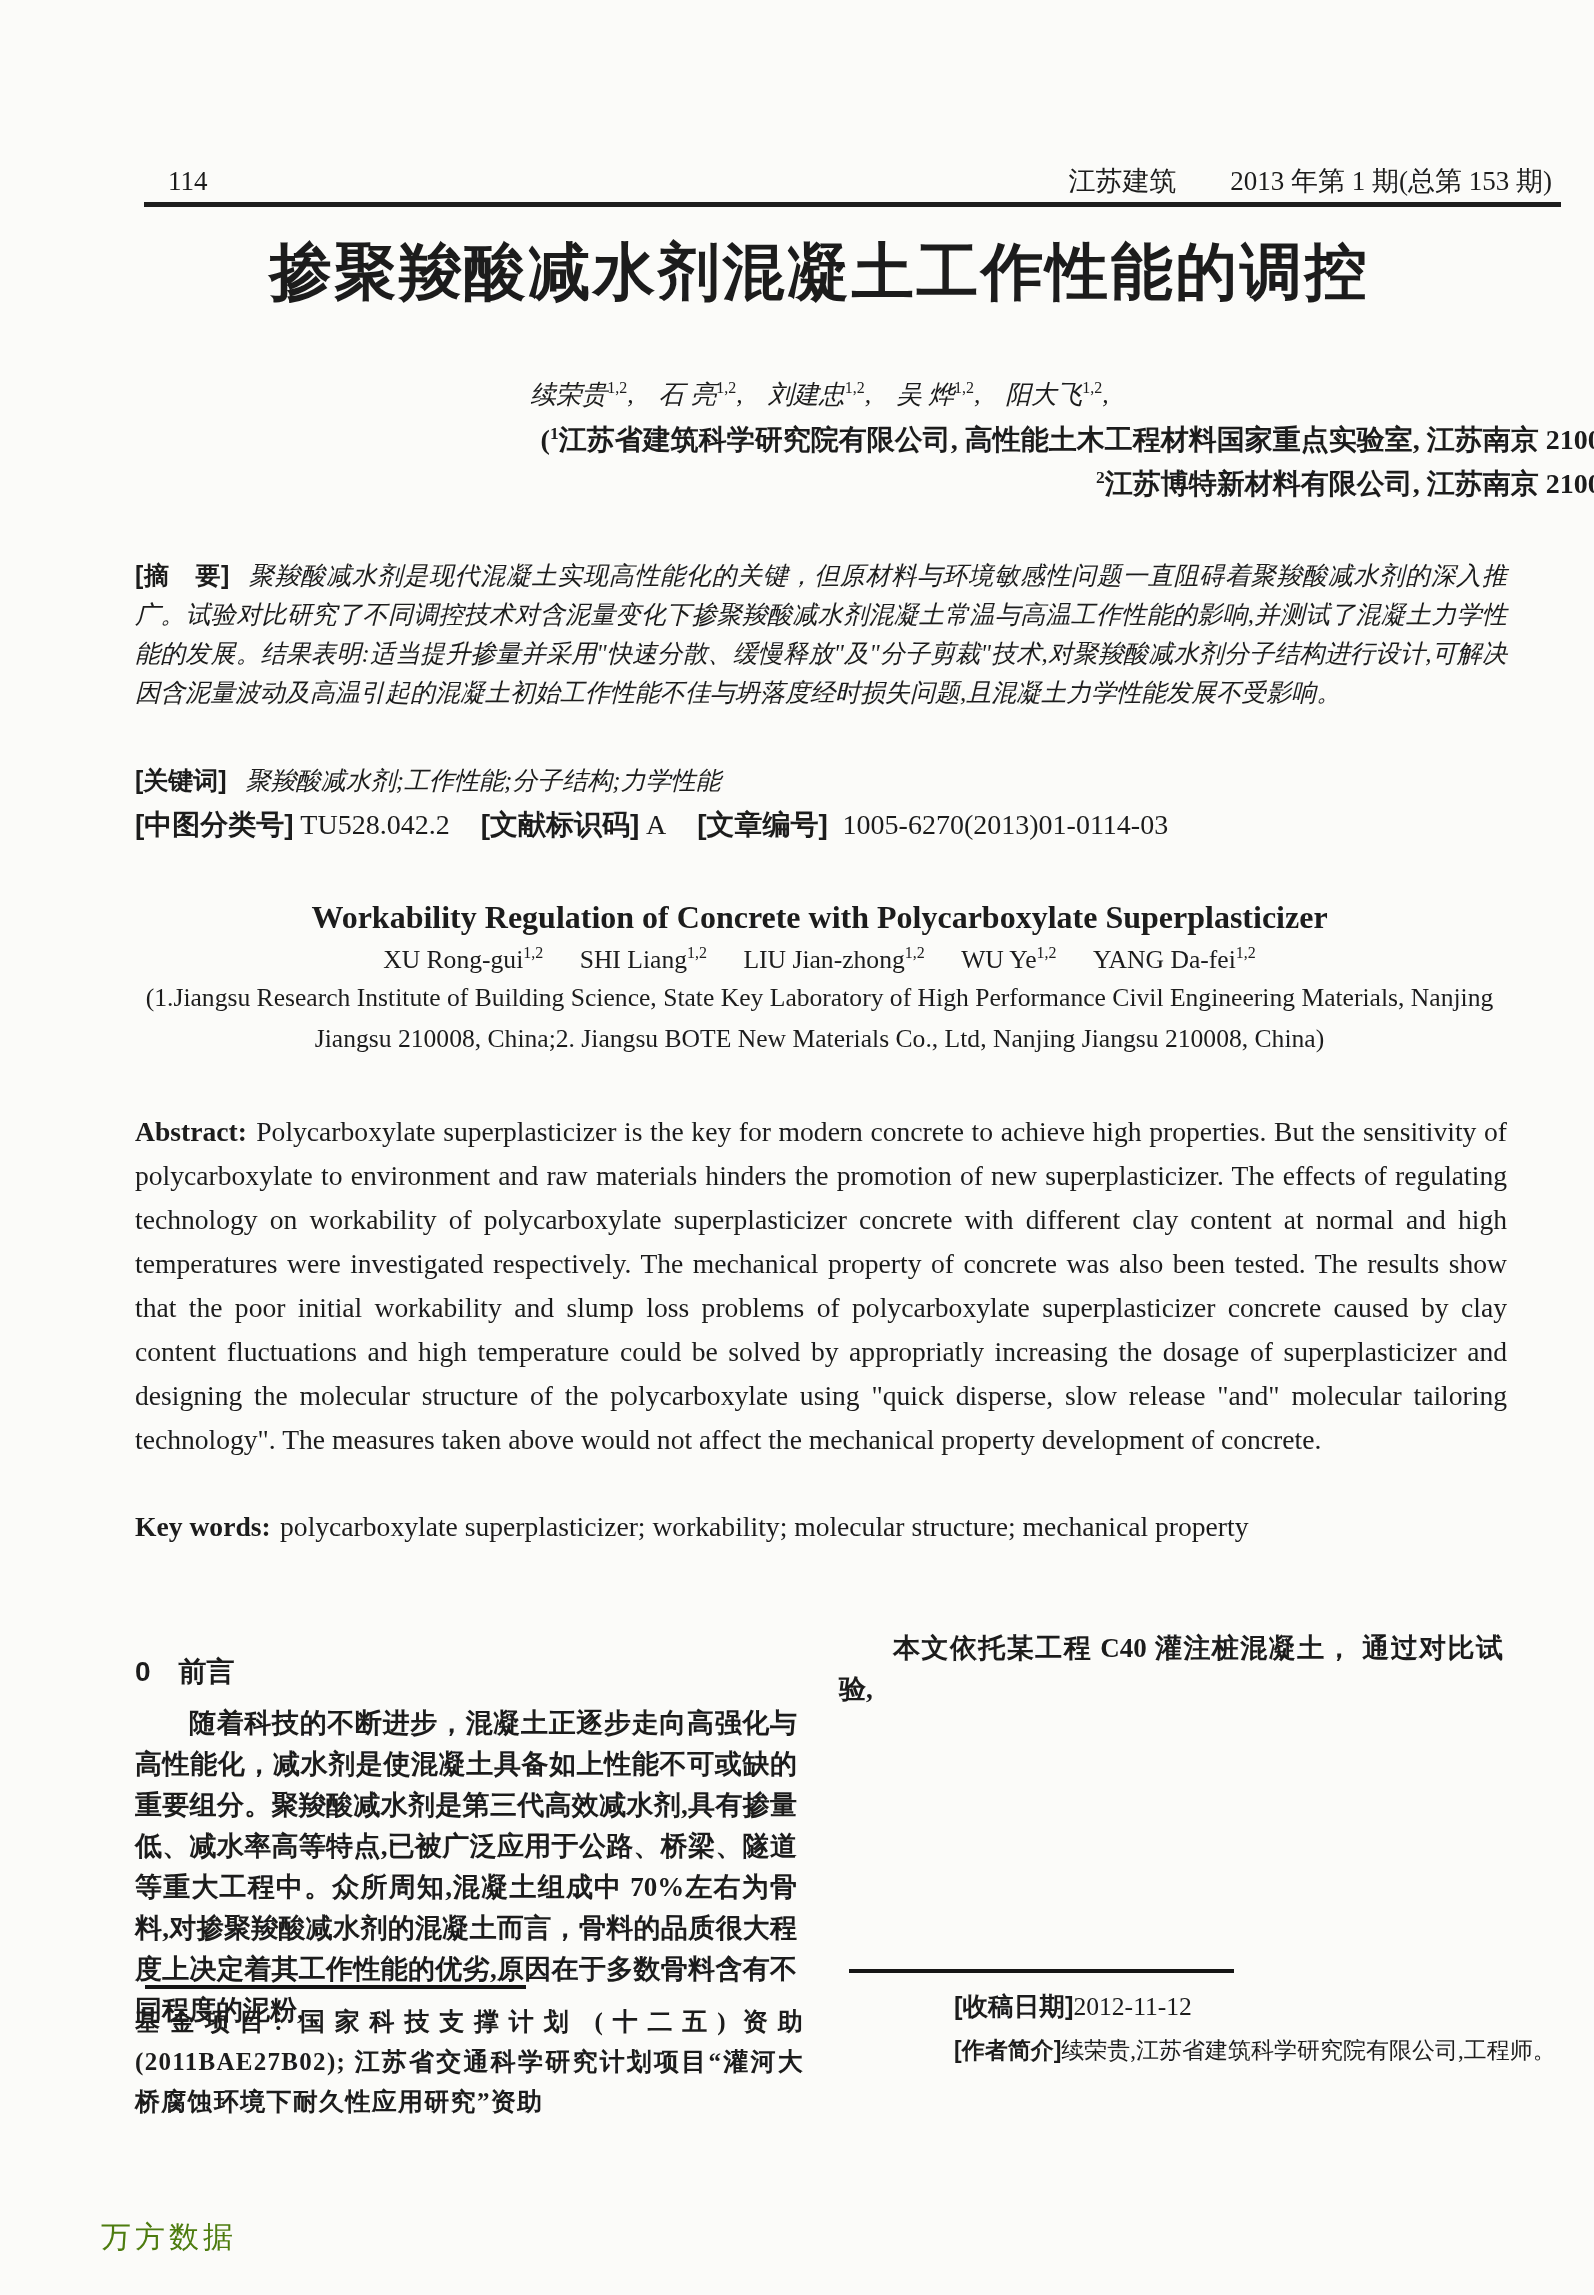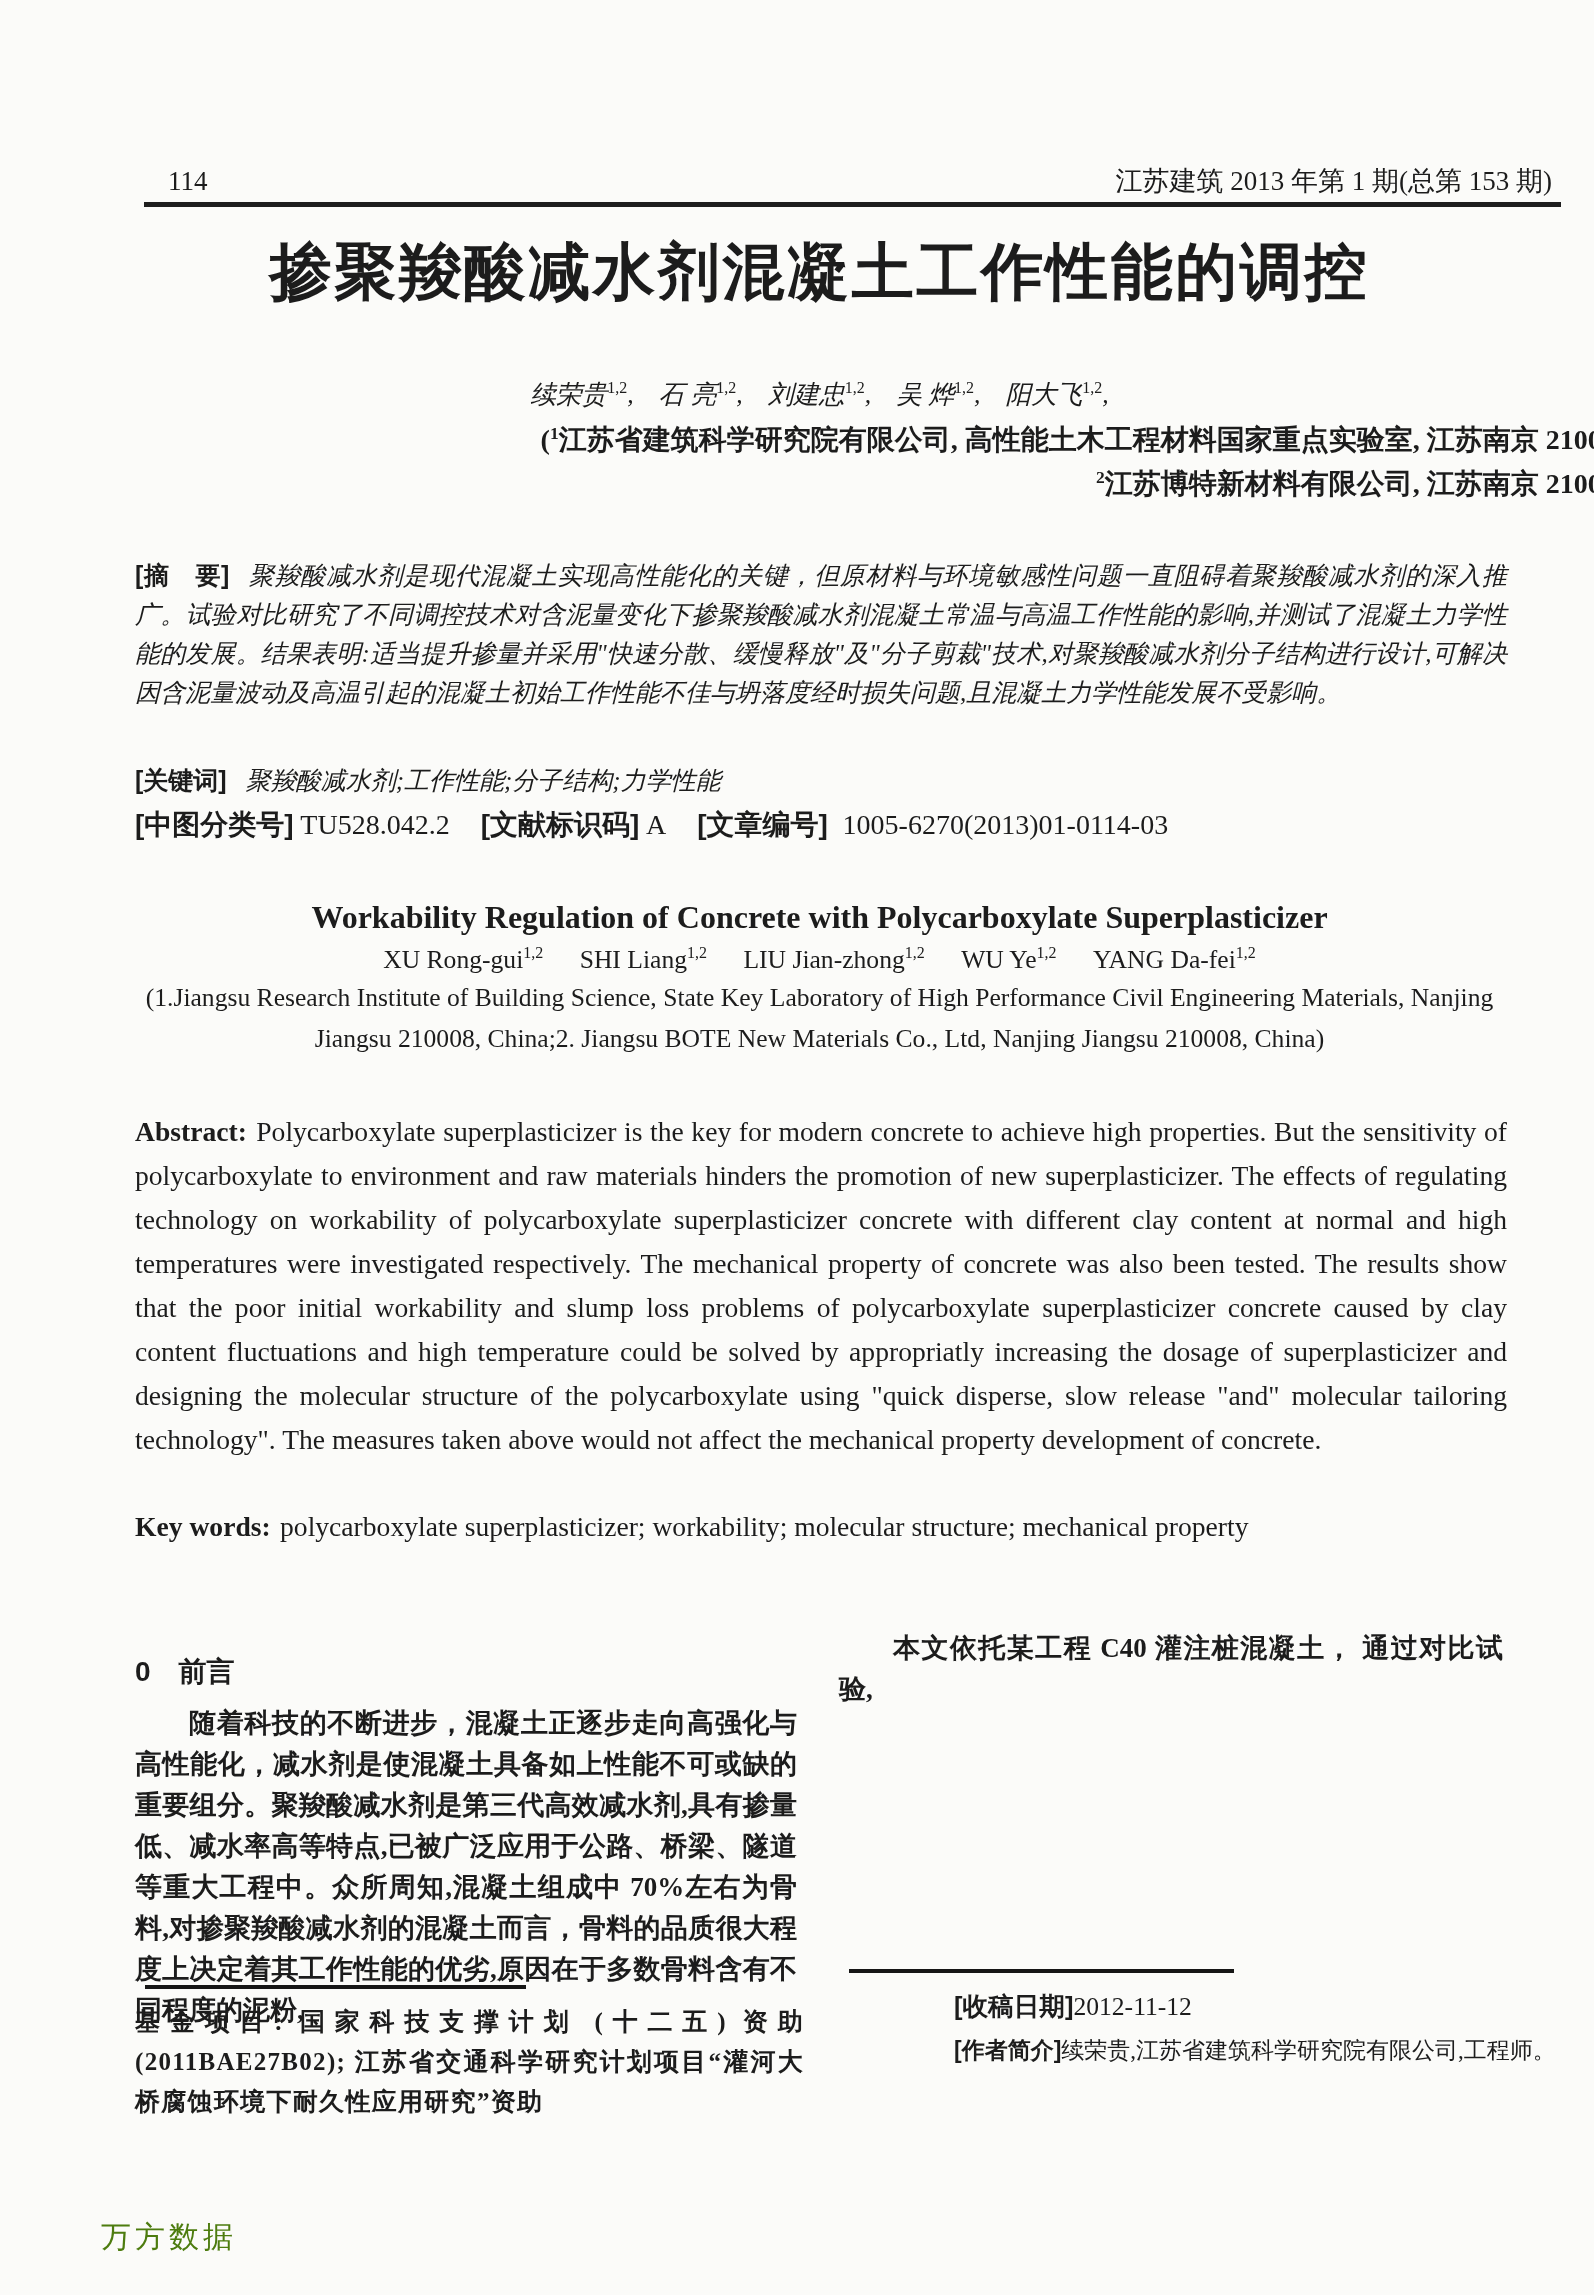--- a/index.html
+++ b/index.html
@@ -6,21 +6,21 @@
   #page{
     position:relative;width:1595px;height:2295px;margin:0 auto;
     background:#fbfbf9;color:#1c1c1c;
     font-family:"Liberation Serif","DejaVu Serif",serif;
     overflow:hidden;
     padding-left:44px;
   }
   .abs{position:absolute;}
   
   .header-row{top:163px;left:168px;right:87px;display:flex;justify-content:space-between;align-items:baseline;font-size:27px;}
-  .journal-right span{}
+  .journal-right span{margin-left:47px;}
   .header-rule{top:202px;left:144px;right:78px;height:4.7px;background:#1e1e1e;}
   
   .title-cn{top:230px;left:0;width:100%;text-align:center;font-family:"Liberation Sans","DejaVu Sans",sans-serif;font-weight:bold;font-size:62px;letter-spacing:2.7px;}
   .authors-cn{top:377px;left:0;width:100%;text-align:center;font-size:25.6px;font-style:italic;}
   .authors-cn sup{font-size:16px;font-style:normal;}
   .authors-cn .au{margin:0 9.4px;}
   .affil-cn{left:0;width:100%;text-align:right;font-size:28px;font-weight:bold;}
   .affil-cn sup{font-size:17.5px;}
   .affil-1{top:421px;}
   .affil-2{top:465px;}

